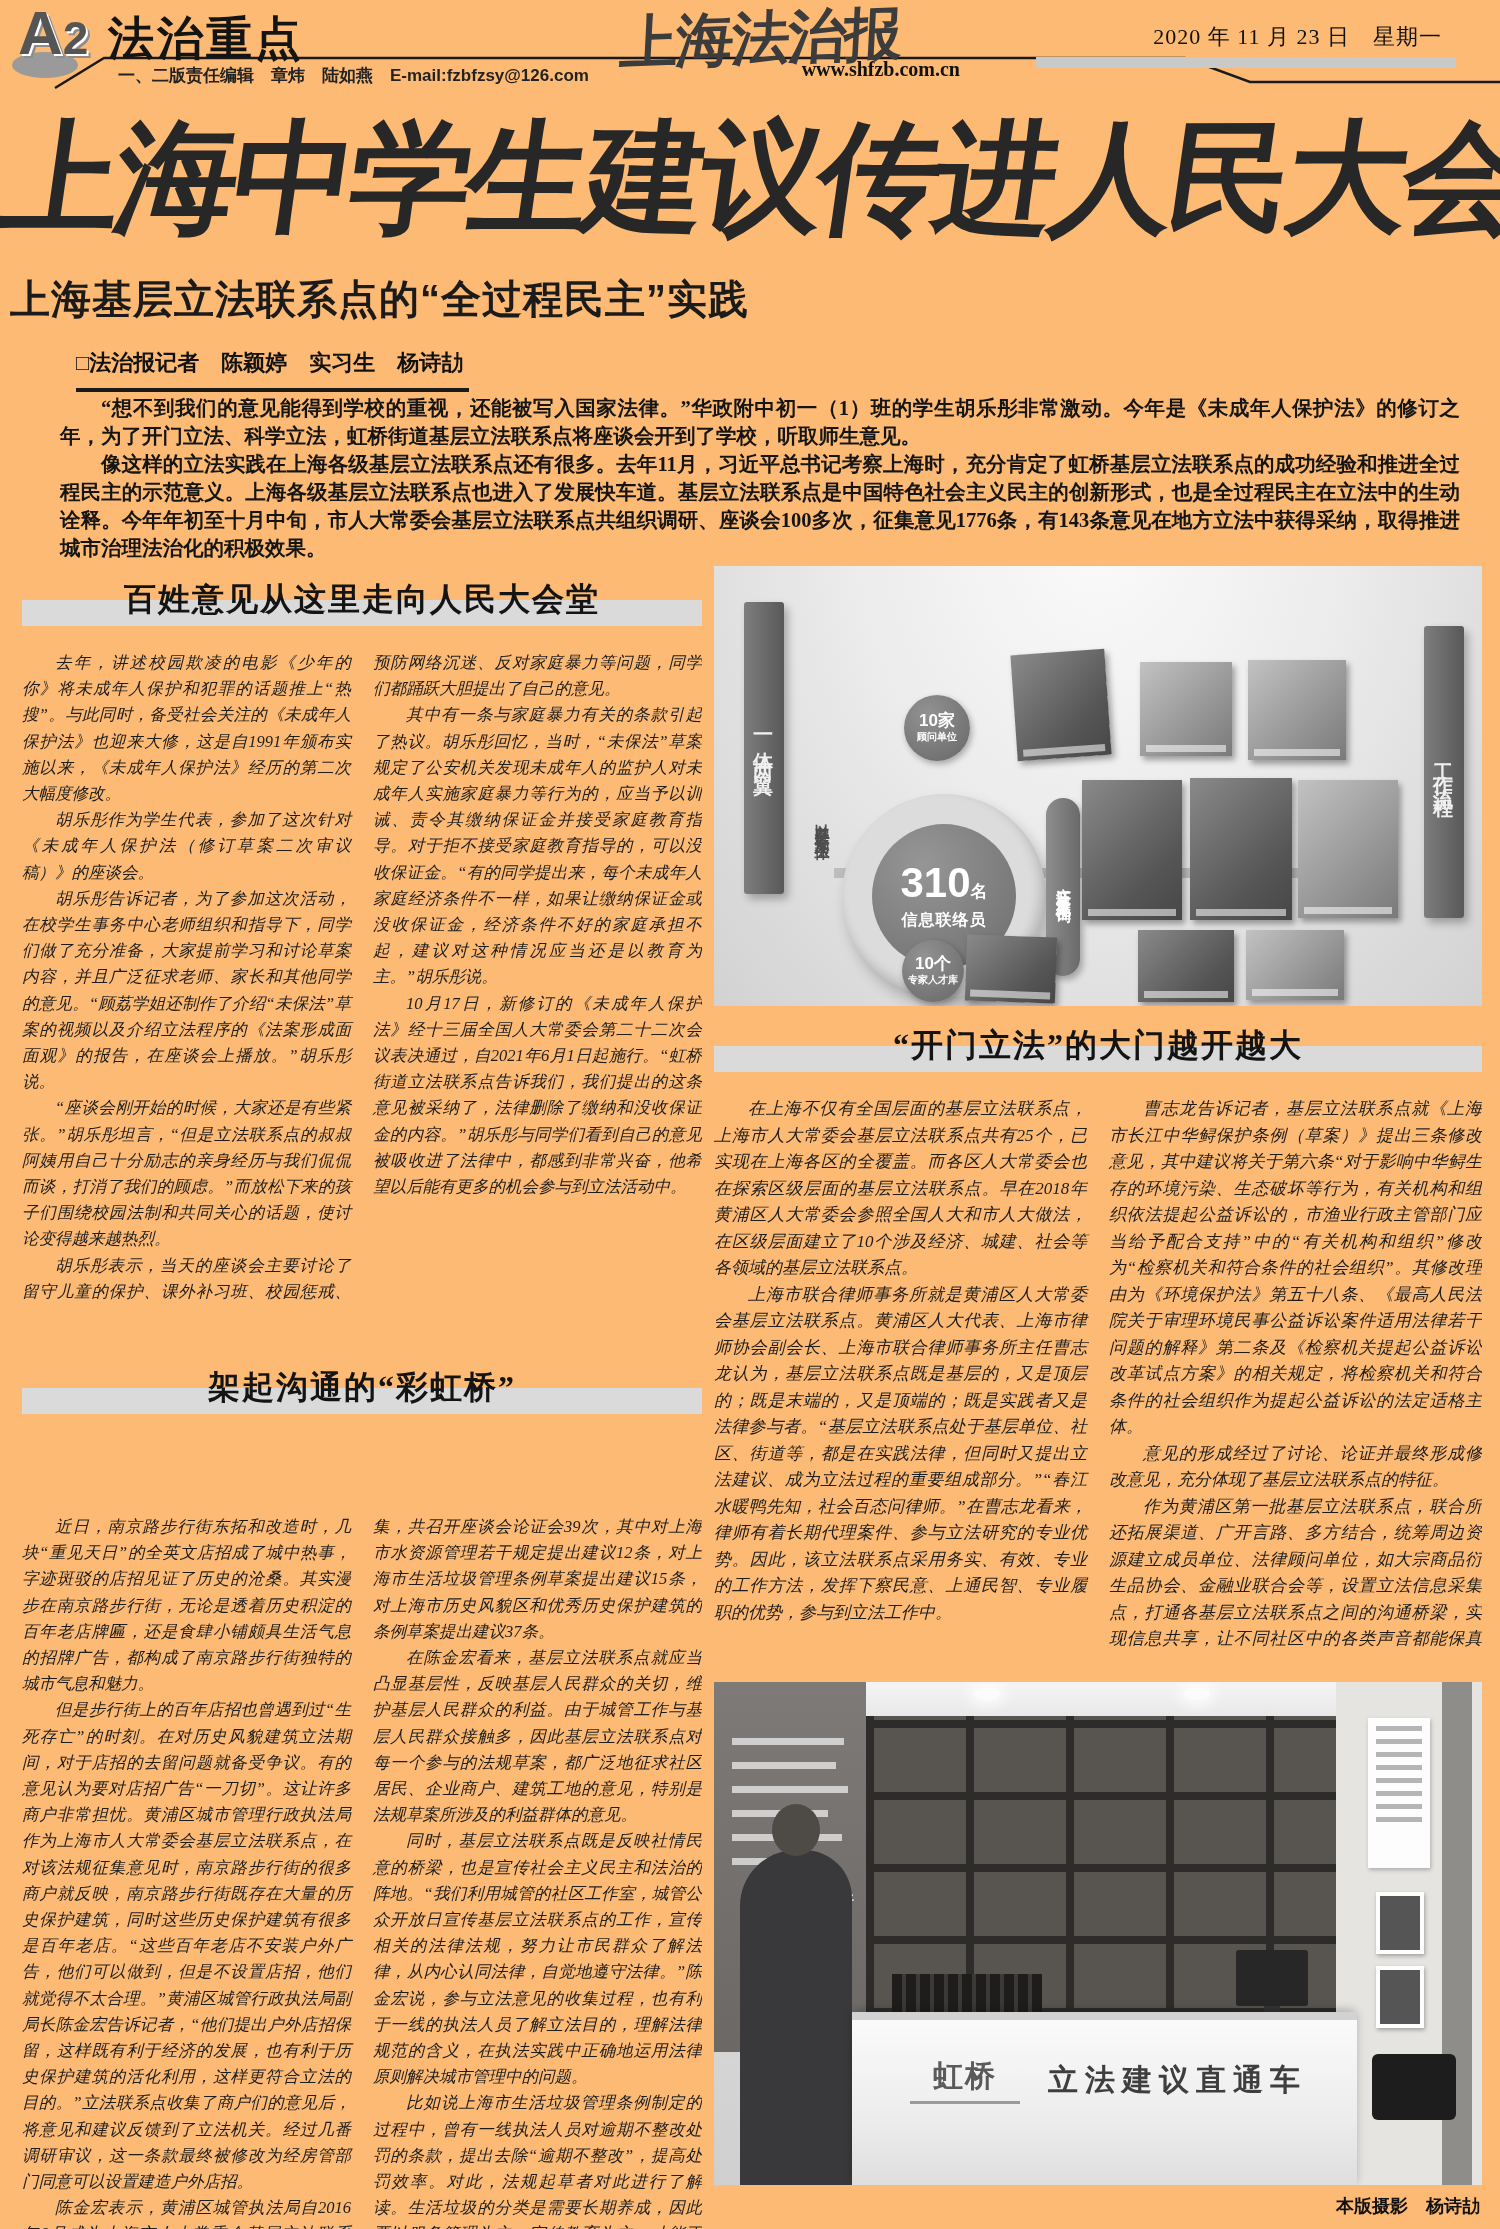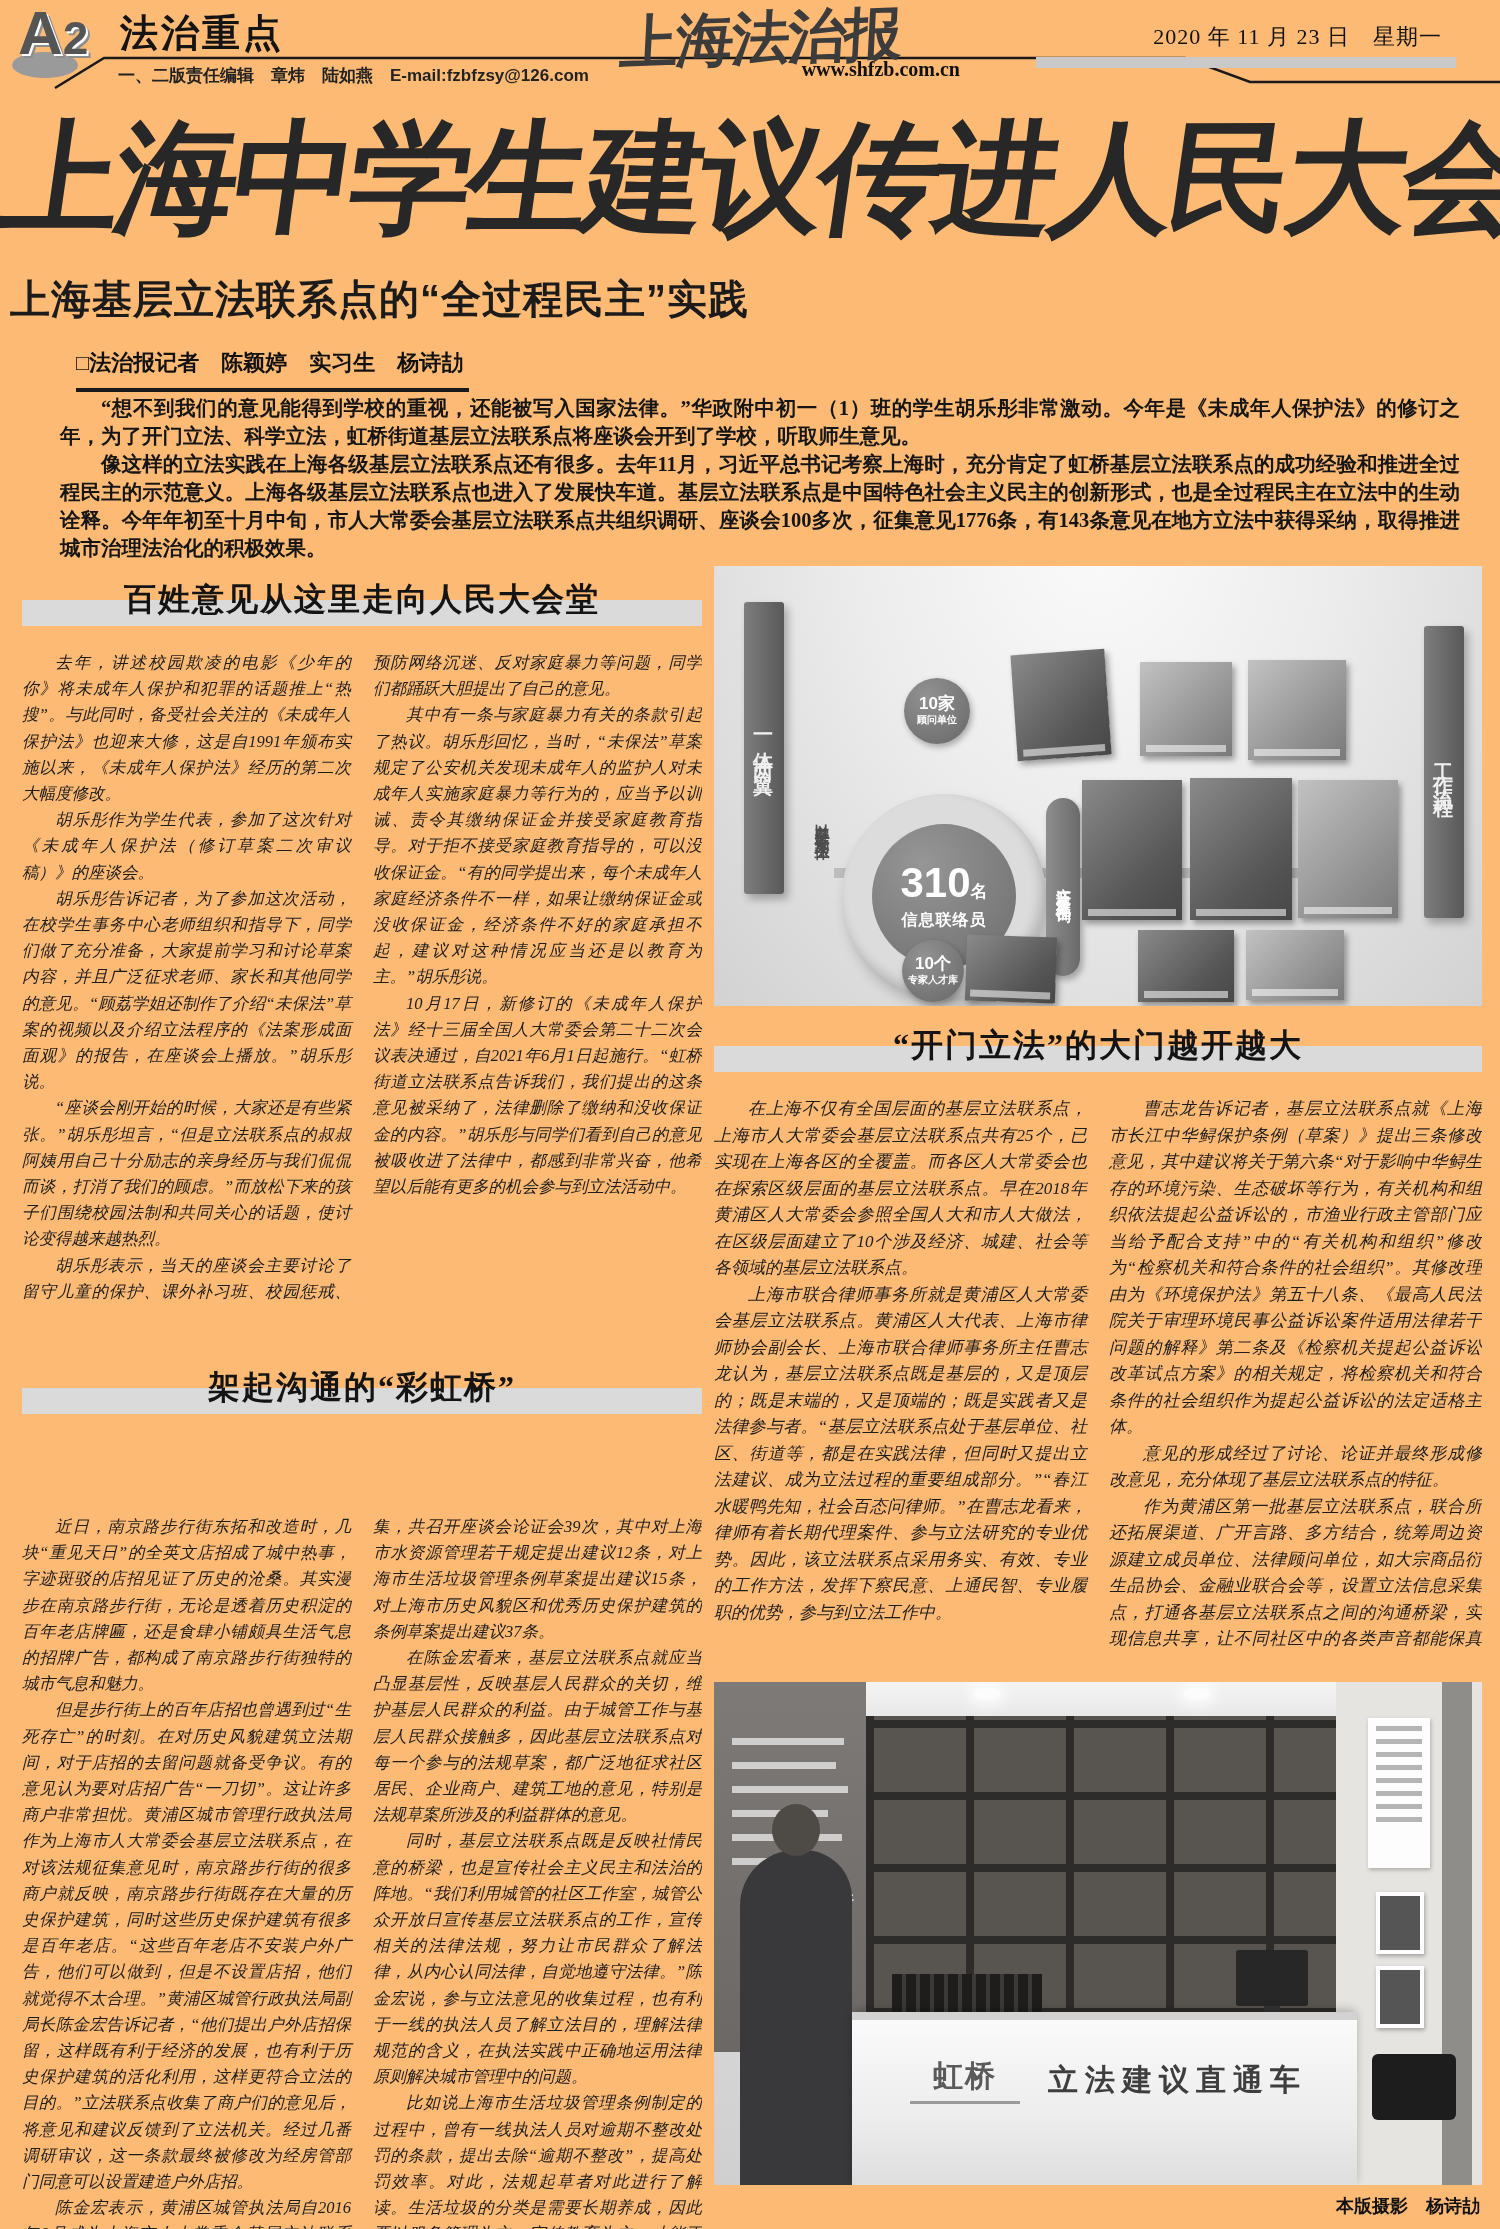--- a/index.html
+++ b/index.html
@@ -7,22 +7,22 @@
         font-family:"Liberation Serif",serif;color:#1c1c1c;overflow:hidden;}
 
   
   .hdr{position:absolute;left:0;top:0;width:1500px;height:92px;}
   .hdr-lines{position:absolute;left:0;top:0;}
   .a2{position:absolute;left:12px;top:2px;width:100px;height:84px;}
   .a2 .ell{position:absolute;left:0px;top:50px;width:66px;height:26px;background:#9a9a9a;border-radius:50%;}
   .a2 .letters{position:absolute;left:6px;top:0;font-family:"Liberation Sans",sans-serif;font-weight:900;color:#555;
                font-size:62px;line-height:1;text-shadow:2px 2px 0 #fff,4px 4px 0 #8d8d8d;}
   .a2 .letters .two{font-size:46px;}
-  .sec-name{position:absolute;left:120px;top:8px;font-family:Liberation Serif, serif;font-weight:900;
-            font-size:38px;letter-spacing:3px;color:#141414;}
+  .sec-name{position:absolute;left:108px;top:8px;font-family:Liberation Serif, serif;font-weight:900;
+            font-size:46px;letter-spacing:3px;color:#141414;}
   .editors{position:absolute;left:118px;top:64px;font-family:"Liberation Sans",sans-serif;font-weight:600;
            font-size:17px;color:#222;}
   .masthead{position:absolute;left:560px;top:0px;width:400px;text-align:center;
             font-weight:900;font-size:58px;letter-spacing:-2px;color:#3c3c3c;
             transform:rotate(-2deg) skewX(-5deg);}
   .website{position:absolute;left:560px;top:58px;width:400px;text-align:right;font-weight:700;font-size:20px;color:#111;}
   .dateline{position:absolute;right:58px;top:22px;font-size:22px;color:#111;letter-spacing:1px;}
   .datebar{position:absolute;right:44px;top:57px;width:420px;height:11px;background:#c9c9c9;}
 
   
@@ -70,21 +70,21 @@
              display:flex;flex-direction:column;justify-content:center;font-family:"Liberation Sans",sans-serif;}
   .bigcircle .num{font-size:42px;font-weight:900;line-height:1;}
   .bigcircle .num .unit{font-size:17px;font-weight:700;}
   .bigcircle .lbl{font-size:16px;font-weight:700;margin-top:6px;letter-spacing:1px;}
   .ringlabel{position:absolute;left:98px;top:246px;writing-mode:vertical-rl;text-orientation:upright;
              font-size:15px;font-weight:700;color:#4e4e4e;letter-spacing:3px;font-family:"Liberation Sans",sans-serif;}
   .smallcircle{position:absolute;border-radius:50%;color:#fff;text-align:center;
                background:radial-gradient(circle at 35% 28%,#929292,#676767);
                display:flex;flex-direction:column;justify-content:center;font-family:"Liberation Sans",sans-serif;
                box-shadow:2px 3px 6px rgba(0,0,0,.3);}
-  .sc-top{left:190px;top:112px;width:66px;height:66px;}
+  .sc-top{left:190px;top:129px;width:66px;height:66px;}
   .sc-bot{left:188px;top:374px;width:62px;height:62px;}
   .smallcircle .n{font-size:17px;font-weight:900;line-height:1.1;}
   .smallcircle .l{font-size:10px;font-weight:700;}
   .vpill{position:absolute;left:332px;top:232px;width:34px;height:178px;border-radius:17px;color:#fff;
          background:linear-gradient(90deg,#8e8e8e,#6a6a6a);writing-mode:vertical-rl;text-orientation:upright;
          font-size:15px;font-weight:700;display:flex;align-items:center;justify-content:center;
          letter-spacing:3px;font-family:"Liberation Sans",sans-serif;box-shadow:3px 4px 6px rgba(0,0,0,.28);}
   .band{position:absolute;left:120px;top:302px;width:560px;height:10px;background:#bdbdbd;}
   .tile{position:absolute;background:linear-gradient(135deg,#c2c2c2 0%,#8f8f8f 70%,#7a7a7a 100%);
         box-shadow:3px 4px 6px rgba(0,0,0,.35);}

